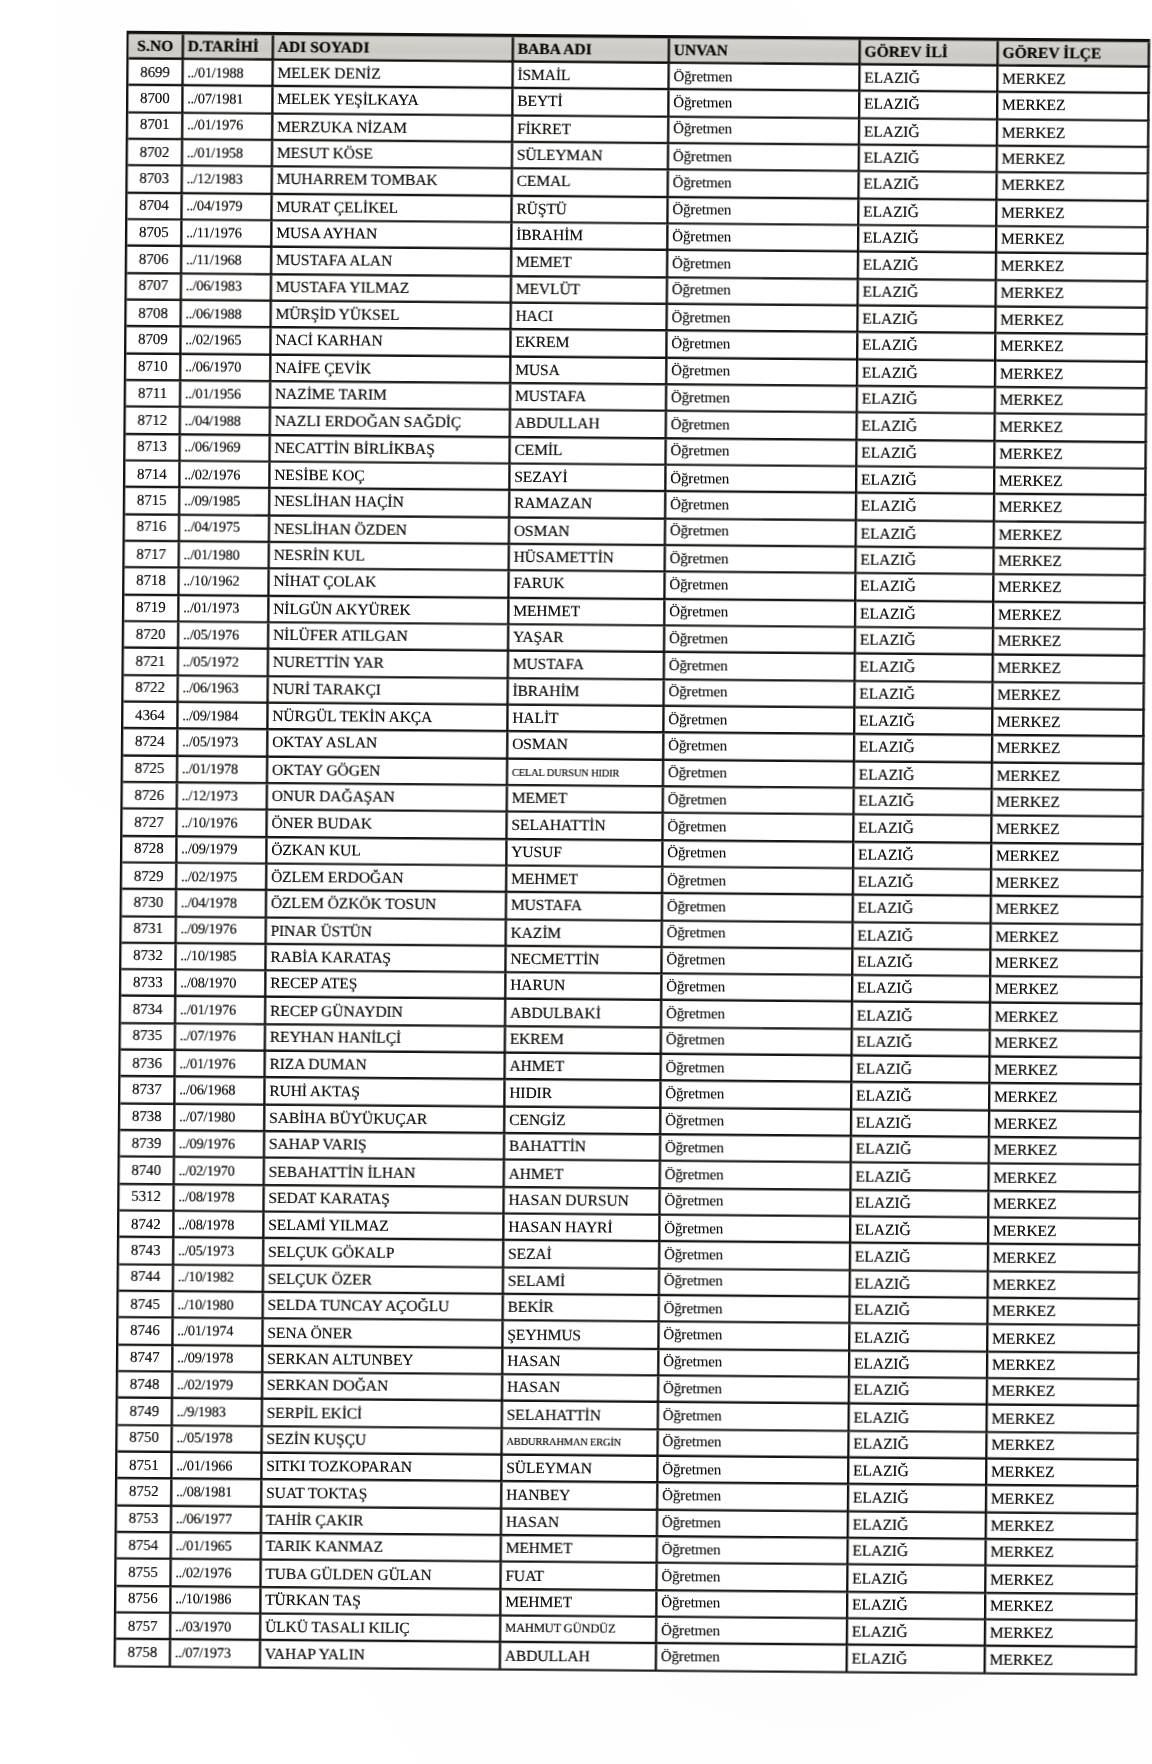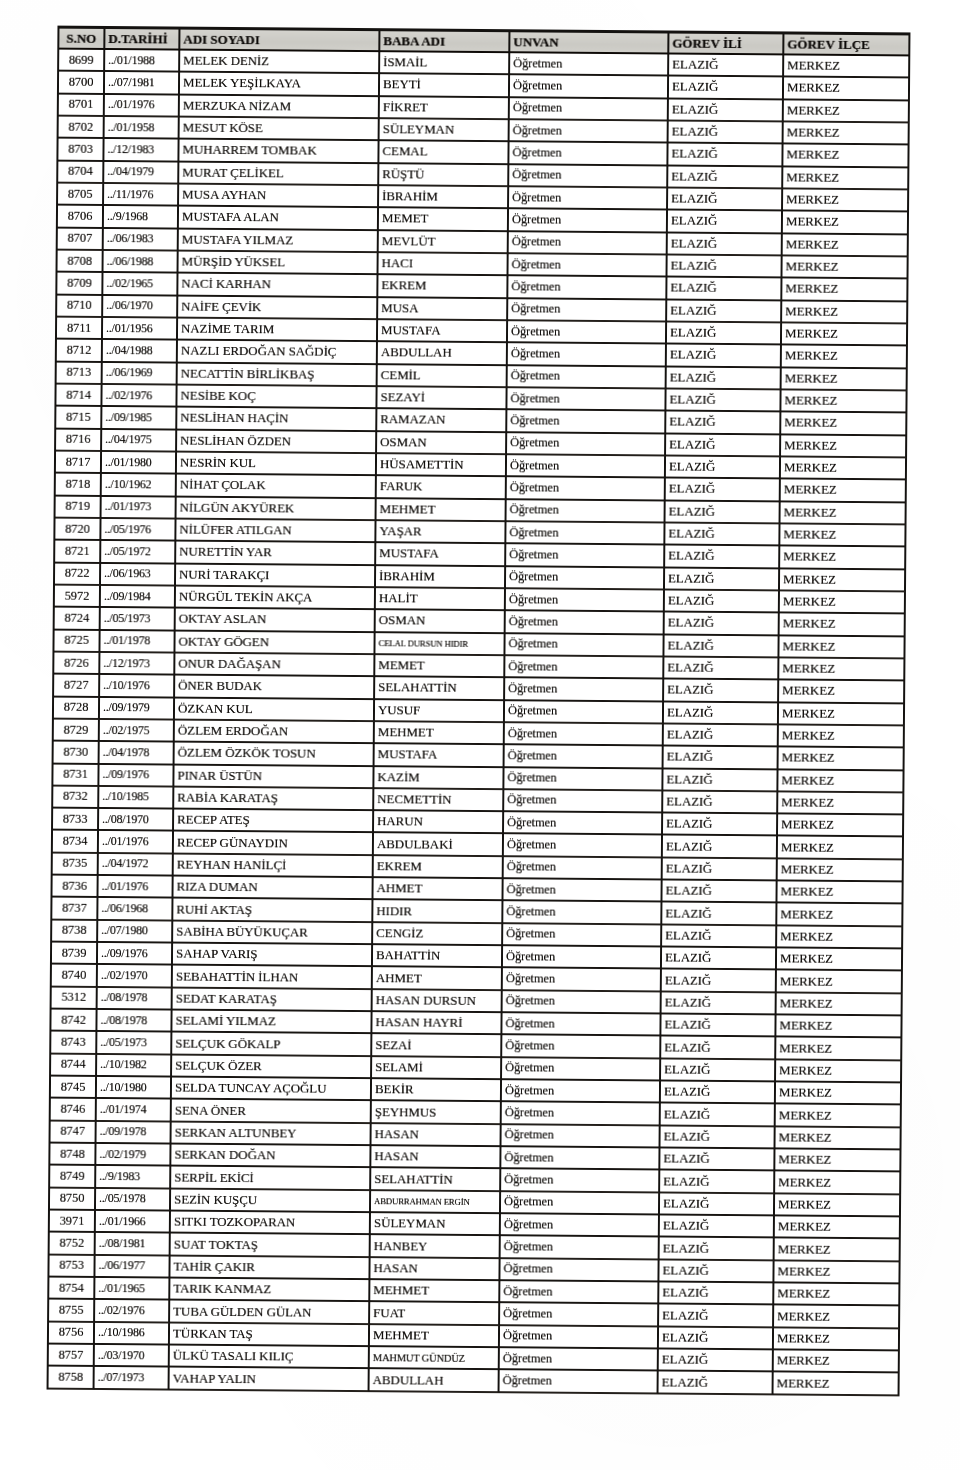--- a/index.html
+++ b/index.html
@@ -10,20 +10,21 @@
     color:#141210;
     overflow:hidden;
     position:relative;
   }
   .page{
     position:absolute; inset:0;
     background:
       radial-gradient(circle at 30% 20%, rgba(0,0,0,0.012), transparent 40%),
       radial-gradient(circle at 70% 80%, rgba(0,0,0,0.012), transparent 40%),
       #fff;
+    margin-left: 48px;
   }
   .tbl-wrap{
     position:absolute;
     left:52px; top:29px;
     transform:rotate(0.46deg);
     transform-origin:50% 50%;
     filter:blur(0.22px) contrast(1.08);
   }
   .tbl{
     width:851px;
@@ -148,21 +149,21 @@
     <div class="td c0">8705</div>
     <div class="td c1">../11/1976</div>
     <div class="td c2">MUSA AYHAN</div>
     <div class="td c3">İBRAHİM</div>
     <div class="td c4">Öğretmen</div>
     <div class="td c5">ELAZIĞ</div>
     <div class="td c6">MERKEZ</div>
   </div>
           <div class="tr">
     <div class="td c0">8706</div>
-    <div class="td c1">../9/1968</div>
+    <div class="td c1">../11/1968</div>
     <div class="td c2">MUSTAFA ALAN</div>
     <div class="td c3">MEMET</div>
     <div class="td c4">Öğretmen</div>
     <div class="td c5">ELAZIĞ</div>
     <div class="td c6">MERKEZ</div>
   </div>
           <div class="tr">
     <div class="td c0">8707</div>
     <div class="td c1">../06/1983</div>
     <div class="td c2">MUSTAFA YILMAZ</div>
@@ -300,21 +301,21 @@
           <div class="tr">
     <div class="td c0">8722</div>
     <div class="td c1">../06/1963</div>
     <div class="td c2">NURİ TARAKÇI</div>
     <div class="td c3">İBRAHİM</div>
     <div class="td c4">Öğretmen</div>
     <div class="td c5">ELAZIĞ</div>
     <div class="td c6">MERKEZ</div>
   </div>
           <div class="tr">
-    <div class="td c0">5972</div>
+    <div class="td c0">4364</div>
     <div class="td c1">../09/1984</div>
     <div class="td c2">NÜRGÜL TEKİN AKÇA</div>
     <div class="td c3">HALİT</div>
     <div class="td c4">Öğretmen</div>
     <div class="td c5">ELAZIĞ</div>
     <div class="td c6">MERKEZ</div>
   </div>
           <div class="tr">
     <div class="td c0">8724</div>
     <div class="td c1">../05/1973</div>
@@ -409,21 +410,21 @@
     <div class="td c0">8734</div>
     <div class="td c1">../01/1976</div>
     <div class="td c2">RECEP GÜNAYDIN</div>
     <div class="td c3">ABDULBAKİ</div>
     <div class="td c4">Öğretmen</div>
     <div class="td c5">ELAZIĞ</div>
     <div class="td c6">MERKEZ</div>
   </div>
           <div class="tr">
     <div class="td c0">8735</div>
-    <div class="td c1">../04/1972</div>
+    <div class="td c1">../07/1976</div>
     <div class="td c2">REYHAN HANİLÇİ</div>
     <div class="td c3">EKREM</div>
     <div class="td c4">Öğretmen</div>
     <div class="td c5">ELAZIĞ</div>
     <div class="td c6">MERKEZ</div>
   </div>
           <div class="tr">
     <div class="td c0">8736</div>
     <div class="td c1">../01/1976</div>
     <div class="td c2">RIZA DUMAN</div>
@@ -552,21 +553,21 @@
           <div class="tr">
     <div class="td c0">8750</div>
     <div class="td c1">../05/1978</div>
     <div class="td c2">SEZİN KUŞÇU</div>
     <div class="td c3 xs">ABDURRAHMAN ERGİN</div>
     <div class="td c4">Öğretmen</div>
     <div class="td c5">ELAZIĞ</div>
     <div class="td c6">MERKEZ</div>
   </div>
           <div class="tr">
-    <div class="td c0">3971</div>
+    <div class="td c0">8751</div>
     <div class="td c1">../01/1966</div>
     <div class="td c2">SITKI TOZKOPARAN</div>
     <div class="td c3">SÜLEYMAN</div>
     <div class="td c4">Öğretmen</div>
     <div class="td c5">ELAZIĞ</div>
     <div class="td c6">MERKEZ</div>
   </div>
           <div class="tr">
     <div class="td c0">8752</div>
     <div class="td c1">../08/1981</div>

